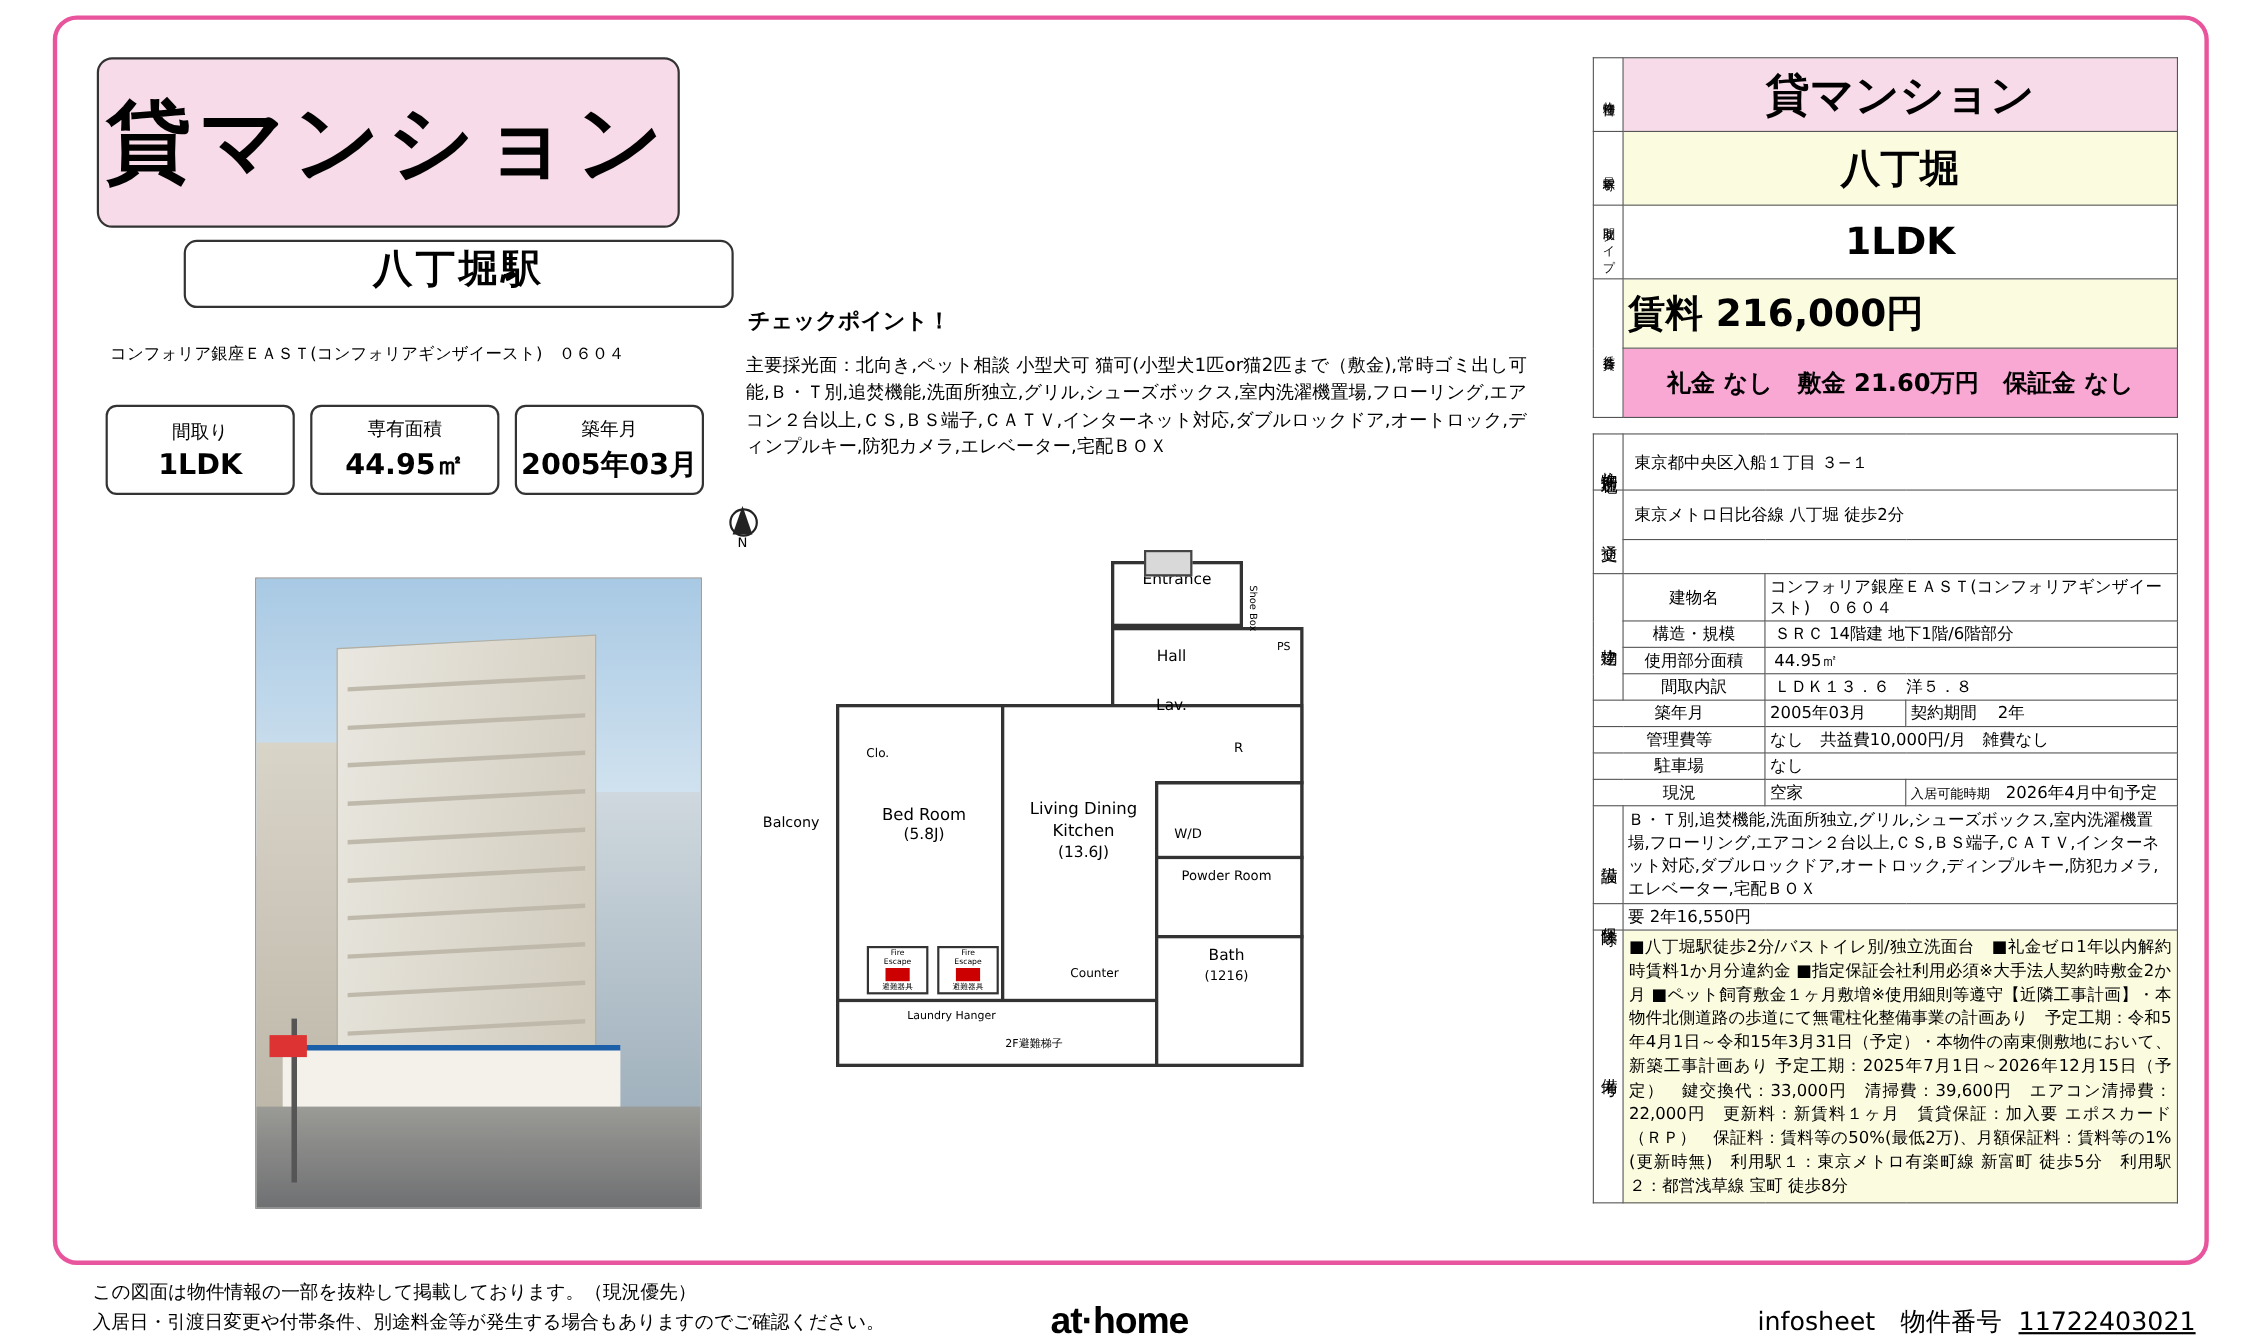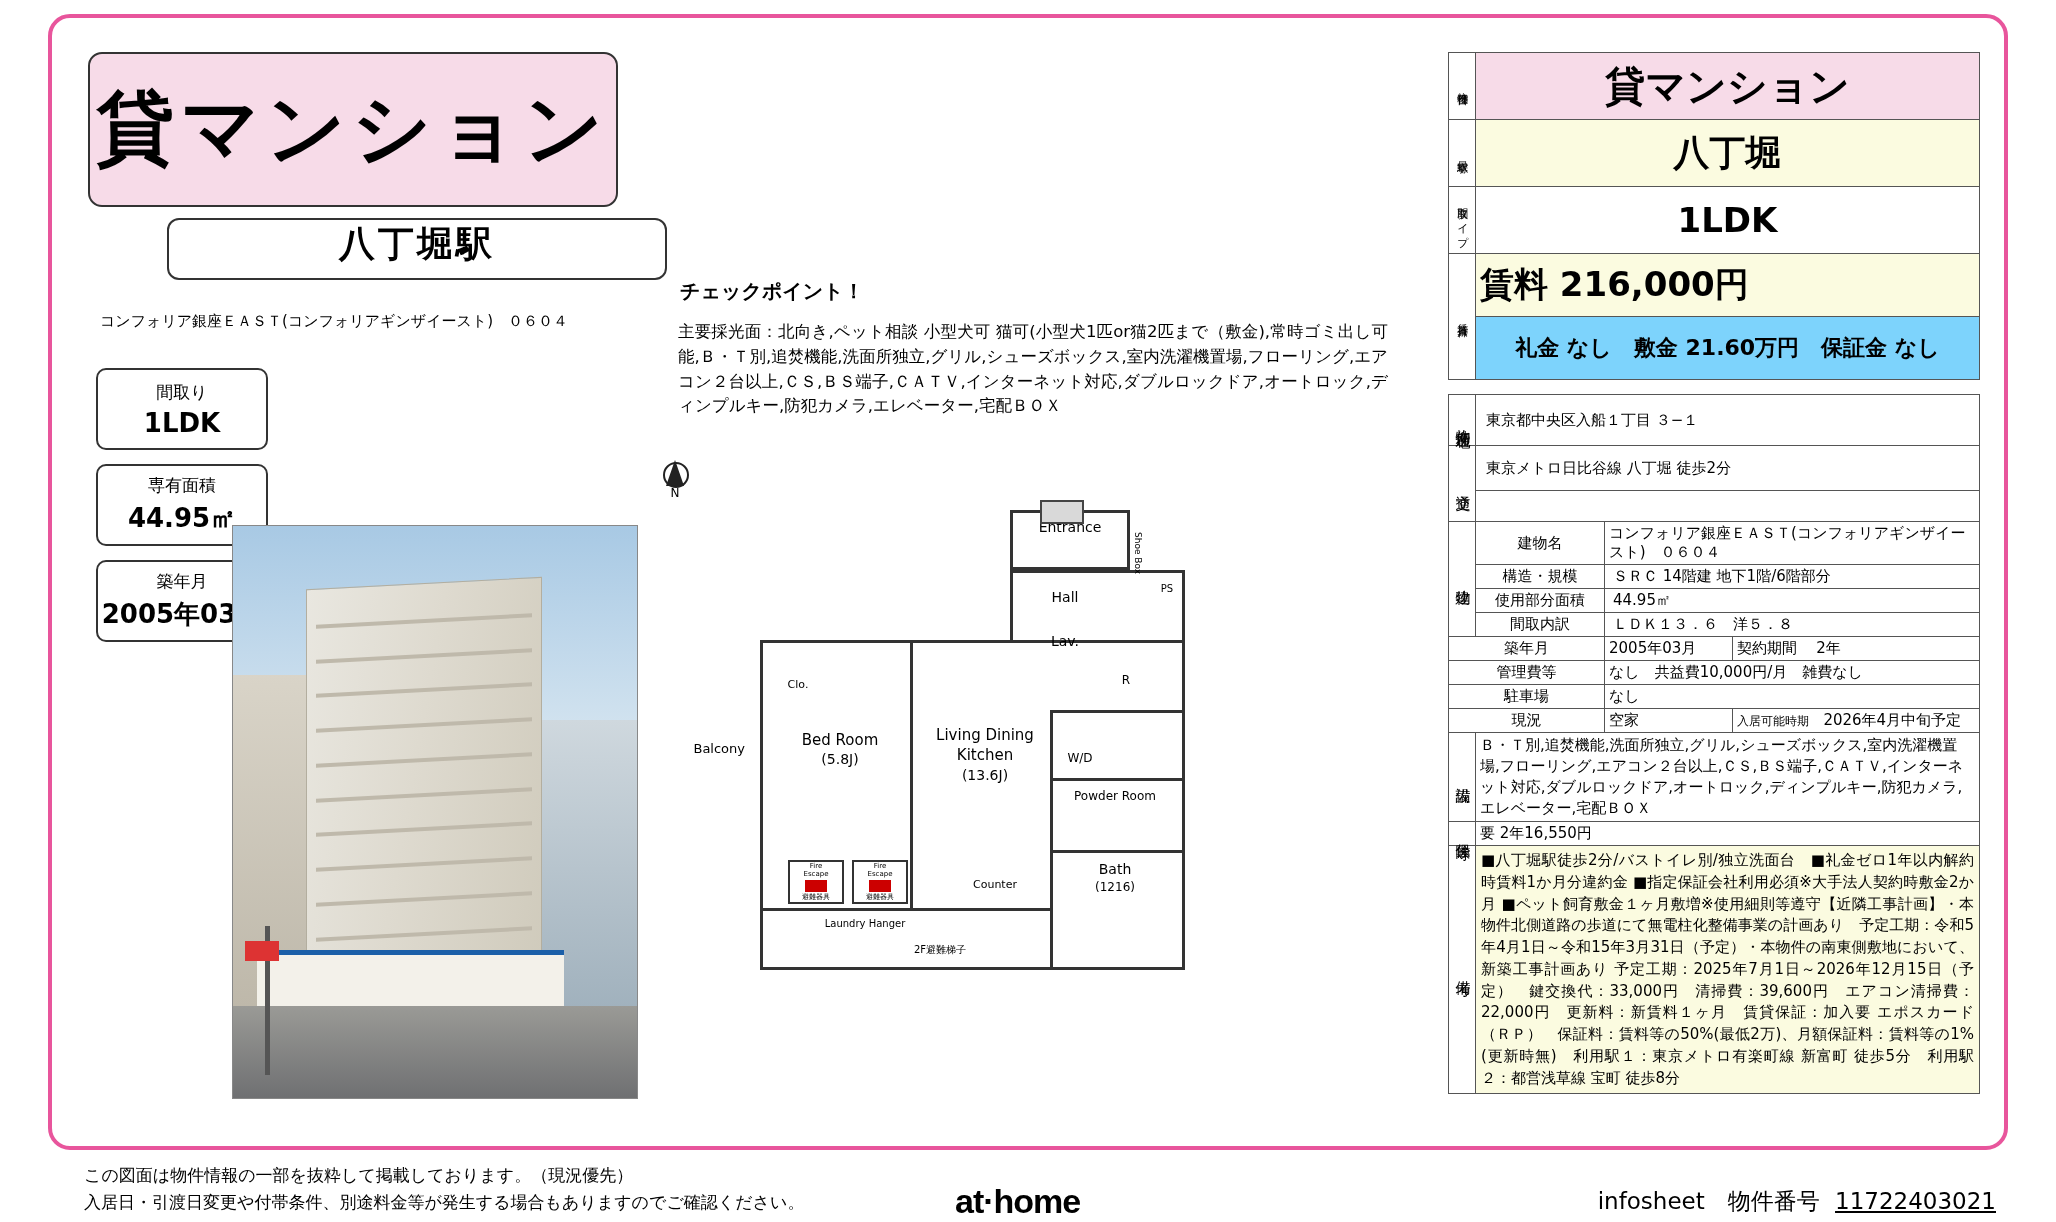--- a/index.html
+++ b/index.html
@@ -62,21 +62,21 @@
     font-family: "DejaVu Sans", sans-serif;
   }
   .bldg-name {
     position: absolute;
     left: 100px; top: 312px;
     width: 560px;
     font-size: 15px;
     font-family: "DejaVu Sans", sans-serif;
   }
 
-  .spec-row { position: absolute; left: 96px; top: 368px; display: flex; gap: 14px; flex-direction: column; }
+  .spec-row { position: absolute; left: 96px; top: 368px; display: flex; gap: 14px; }
   .spec-cell {
     width: 168px; height: 78px;
     border: 2px solid #333; border-radius: 10px;
     background: #fff;
     display: flex; flex-direction: column; align-items: center; justify-content: center;
     font-family: "DejaVu Sans", sans-serif;
   }
   .spec-cell .lbl { font-size: 17px; margin-bottom: 4px; }
   .spec-cell .val { font-size: 26px; font-weight: bold; }
 
@@ -174,21 +174,21 @@
     width: 22px; font-size: 11px; text-align: center; line-height: 1.05;
     writing-mode: vertical-rl; text-orientation: upright; letter-spacing: 1px;
     background: #fff;
   }
 
   .hdr-table td { height: 58px; }
   .hdr-pink { background: #f7dbe8; text-align: center; font-size: 40px; font-weight: bold; }
   .hdr-cream { background: #fbfbe0; text-align: center; font-size: 36px; font-weight: bold; }
   .hdr-white { background: #fff; text-align: center; font-size: 34px; font-weight: bold; }
   .rent-cell { background: #fbfbe0; font-size: 34px; font-weight: bold; }
-  .fee-cell { background: #7dd3fc; text-align: center; font-size: 22px; font-weight: bold; }
+  .fee-cell { background: #f9a8d4; text-align: center; font-size: 22px; font-weight: bold; }
 
   .info-table { margin-top: 14px; }
   .info-table td { font-size: 15px; }
   .addr { font-size: 22px; padding-left: 10px !important; height: 46px; }
   .access { font-size: 19px; padding-left: 10px !important; height: 40px; }
   .blank-row { height: 26px; }
   .sub-label { width: 120px; text-align: center; background:#fff; font-size: 14px; }
   .val-cell { font-size: 20px; padding-left: 8px !important; }
   .val-small { font-size: 13px; }
   .remarks { font-size: 10.5px; line-height: 1.45; text-align: justify; background:#fbfbe0; padding: 4px 5px !important; }

